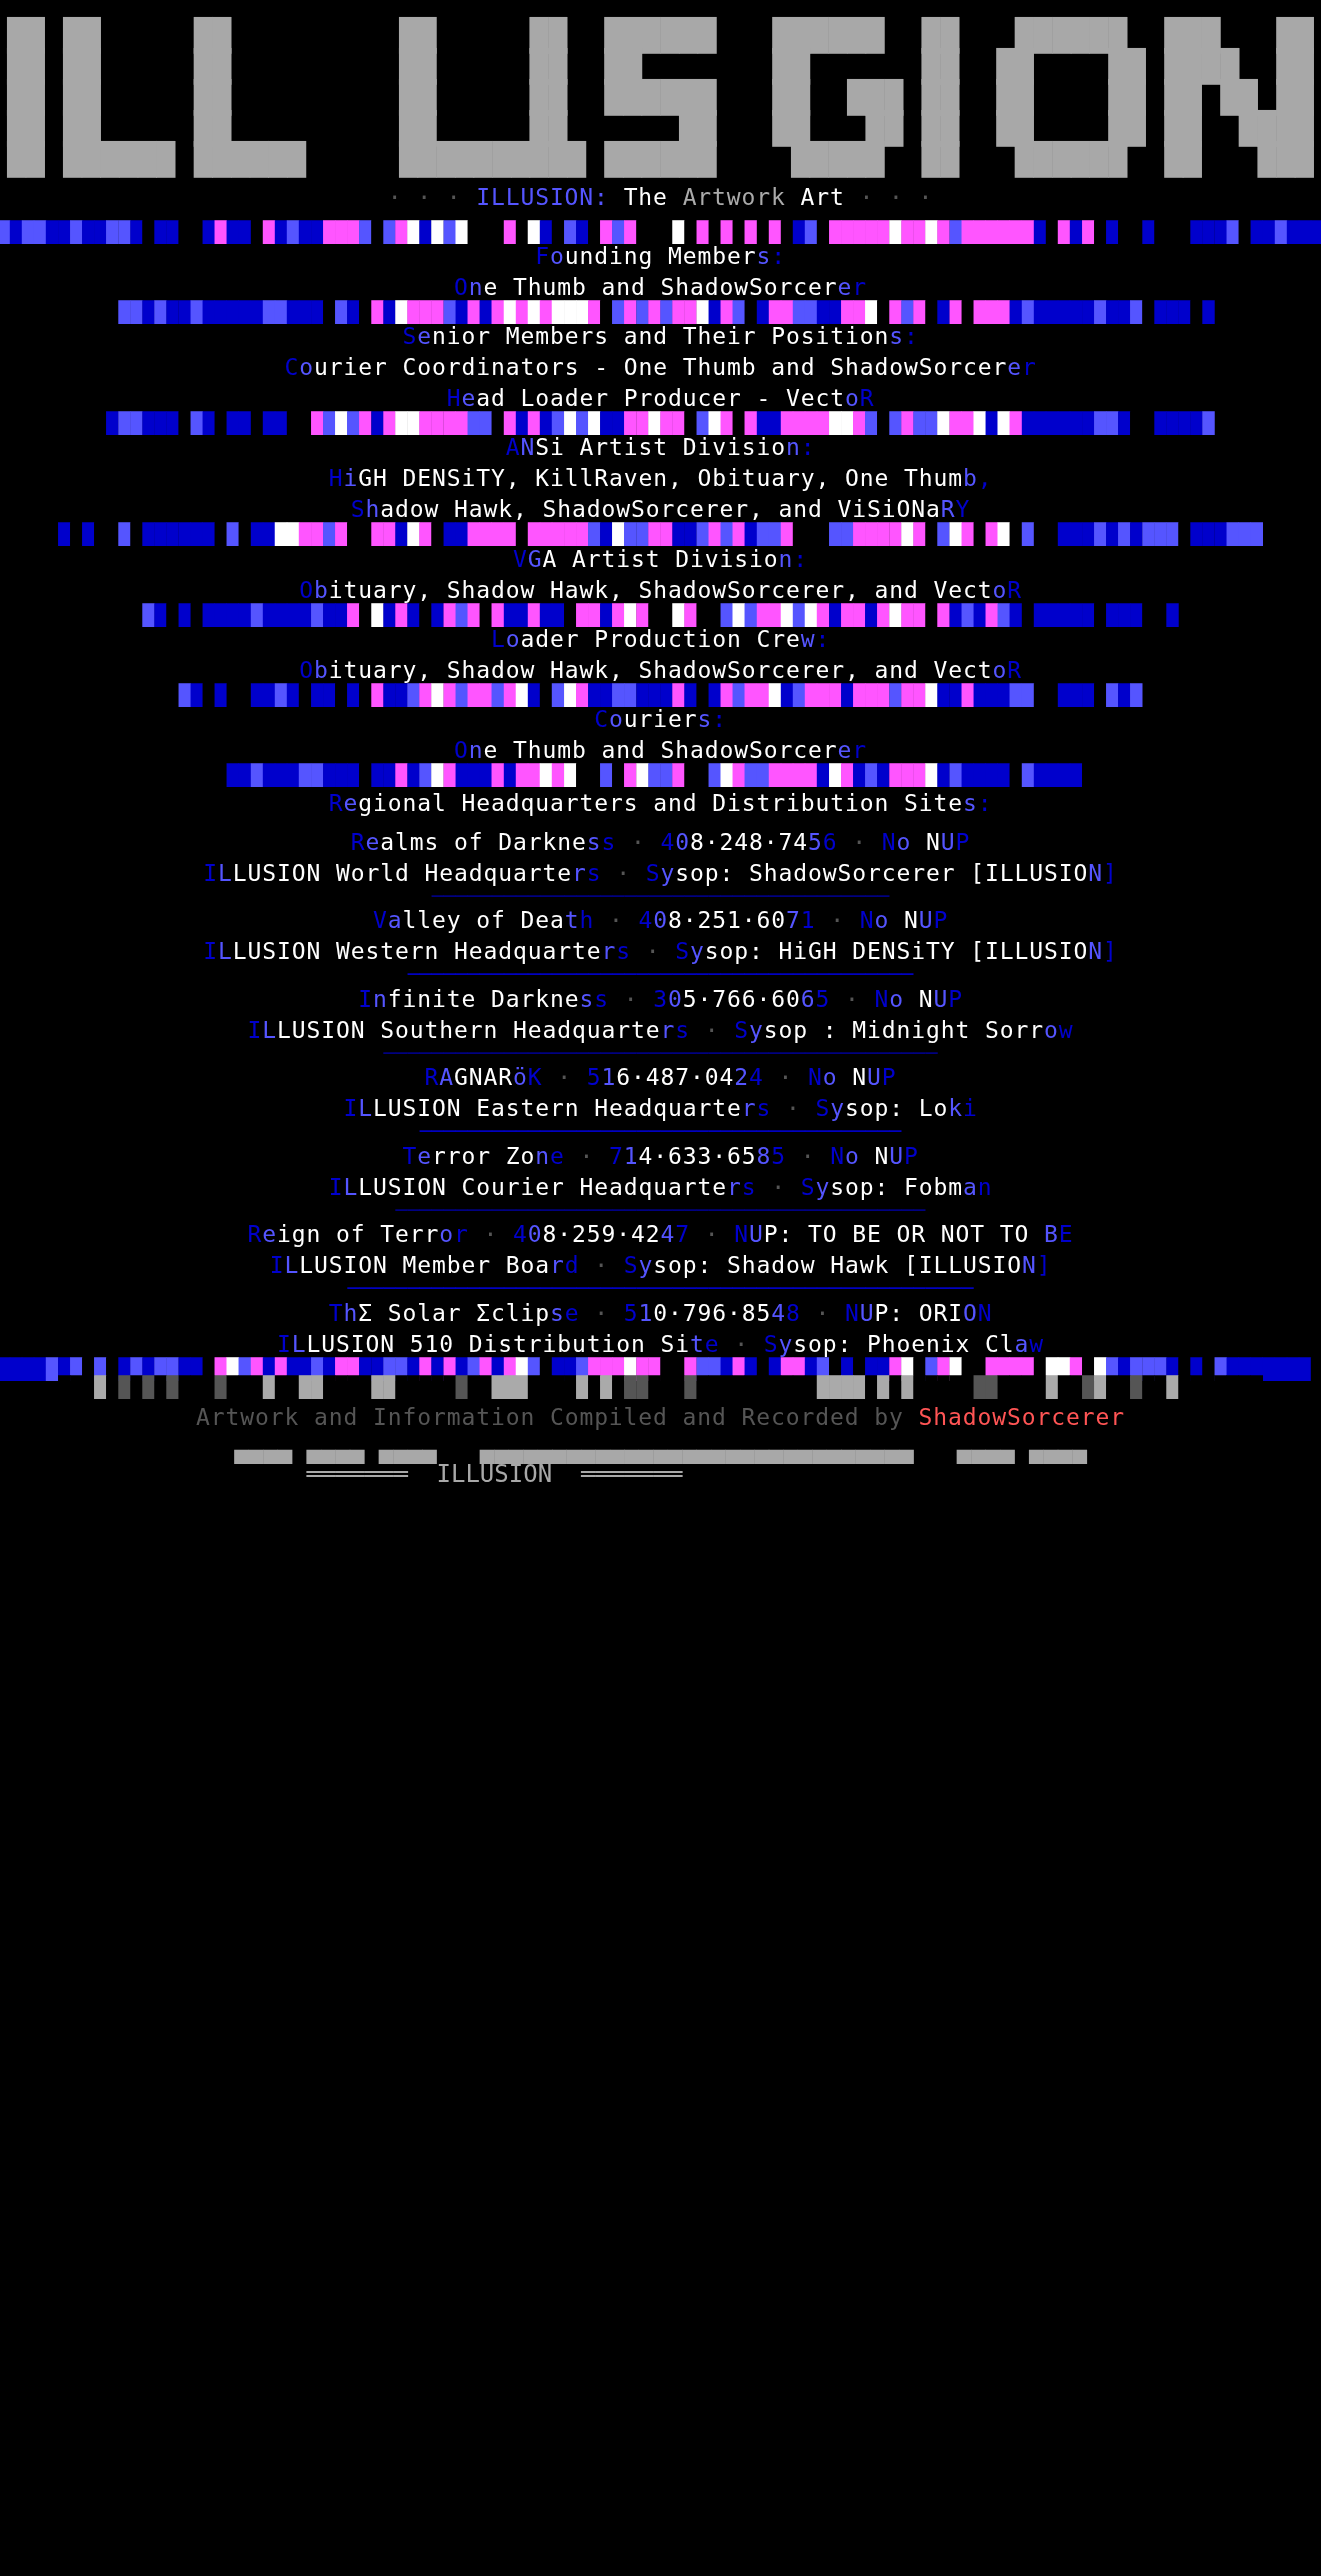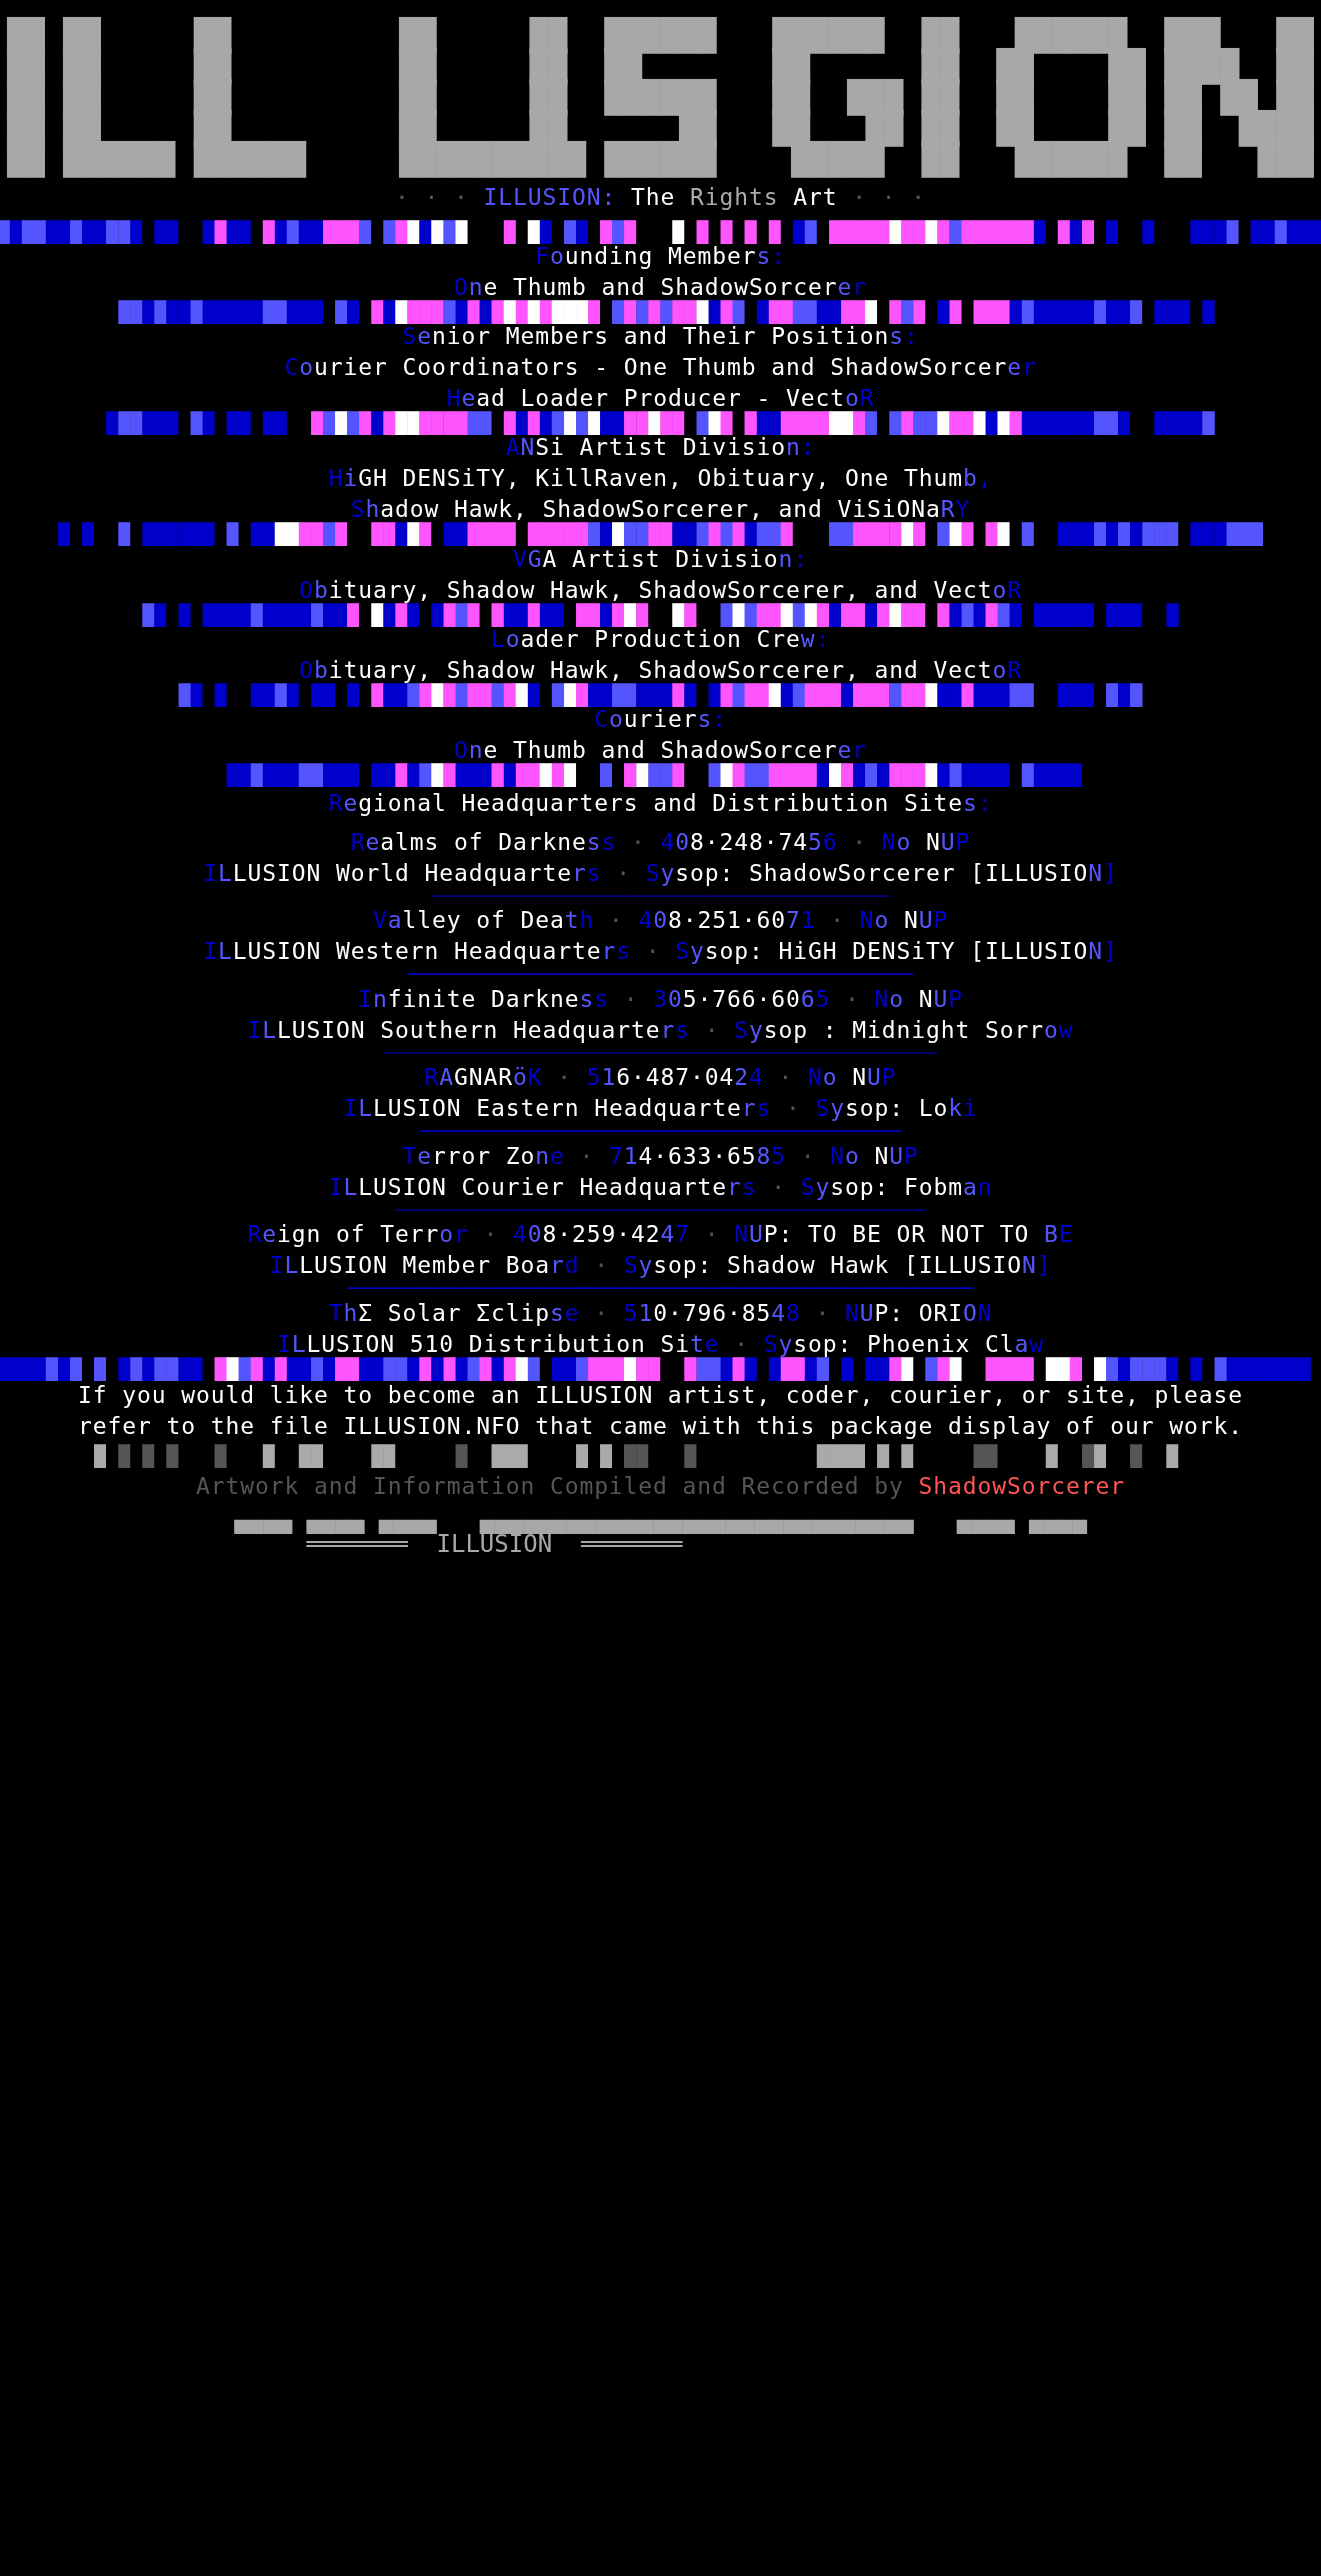--- a/index.html
+++ b/index.html
@@ -126,21 +126,21 @@
 ██ ██     ██         ██     ██  ██       ██      ██  ██    ██ ████  ██
 ██ ██     ██         ██     ██  ██████   ██  ███ ██  ██    ██ ██ ██ ██
 ██ ██     ██         ██     ██      ██   ██   ██ ██  ██    ██ ██  ████
 ██ ██████ ██████     ██████████ ██████    █████  ██   ██████  ██   ███</pre>
   </div>
 
   <div class="tagline">
     <span class="c-dgray">· · ·</span>
     <span class="c-lblue">ILLUSION:</span>
     <span class="w">The</span>
-    <span class="g">Rights</span>
+    <span class="g">Artwork</span>
     <span class="w">Art</span>
     <span class="c-dgray">· · ·</span>
   </div>
 
   <div class="bar-row">
     <pre class="sepbar"><span style="color:#5555ff">█</span><span style="color:#0000cc">█</span><span style="color:#5555ff">█</span><span style="color:#5555ff">█</span><span style="color:#0000cc">█</span><span style="color:#0000cc">█</span><span style="color:#5555ff">█</span><span style="color:#0000cc">█</span><span style="color:#0000cc">█</span><span style="color:#5555ff">█</span><span style="color:#5555ff">█</span><span style="color:#0000cc">█</span><span style="color:#000000">█</span><span style="color:#0000cc">█</span><span style="color:#0000cc">█</span><span style="color:#000000">█</span><span style="color:#000000">█</span><span style="color:#0000cc">█</span><span style="color:#ff55ff">█</span><span style="color:#0000cc">█</span><span style="color:#0000cc">█</span><span style="color:#000000">█</span><span style="color:#ff55ff">█</span><span style="color:#0000cc">█</span><span style="color:#5555ff">█</span><span style="color:#0000cc">█</span><span style="color:#0000cc">█</span><span style="color:#ff55ff">█</span><span style="color:#ff55ff">█</span><span style="color:#ff55ff">█</span><span style="color:#5555ff">█</span><span style="color:#000000">█</span><span style="color:#5555ff">█</span><span style="color:#ff55ff">█</span><span style="color:#ffffff">█</span><span style="color:#0000cc">█</span><span style="color:#ffffff">█</span><span style="color:#5555ff">█</span><span style="color:#ffffff">█</span><span style="color:#000000">█</span><span style="color:#000000">█</span><span style="color:#000000">█</span><span style="color:#ff55ff">█</span><span style="color:#000000">█</span><span style="color:#ffffff">█</span><span style="color:#0000cc">█</span><span style="color:#000000">█</span><span style="color:#5555ff">█</span><span style="color:#0000cc">█</span><span style="color:#000000">█</span><span style="color:#ff55ff">█</span><span style="color:#5555ff">█</span><span style="color:#ff55ff">█</span><span style="color:#000000">█</span><span style="color:#000000">█</span><span style="color:#000000">█</span><span style="color:#ffffff">█</span><span style="color:#000000">█</span><span style="color:#ff55ff">█</span><span style="color:#000000">█</span><span style="color:#ff55ff">█</span><span style="color:#000000">█</span><span style="color:#ff55ff">█</span><span style="color:#000000">█</span><span style="color:#ff55ff">█</span><span style="color:#000000">█</span><span style="color:#0000cc">█</span><span style="color:#5555ff">█</span><span style="color:#000000">█</span><span style="color:#ff55ff">█</span><span style="color:#ff55ff">█</span><span style="color:#ff55ff">█</span><span style="color:#ff55ff">█</span><span style="color:#ff55ff">█</span><span style="color:#ffffff">█</span><span style="color:#ff55ff">█</span><span style="color:#ff55ff">█</span><span style="color:#ffffff">█</span><span style="color:#ff55ff">█</span><span style="color:#5555ff">█</span><span style="color:#ff55ff">█</span><span style="color:#ff55ff">█</span><span style="color:#ff55ff">█</span><span style="color:#ff55ff">█</span><span style="color:#ff55ff">█</span><span style="color:#ff55ff">█</span><span style="color:#0000cc">█</span><span style="color:#000000">█</span><span style="color:#ff55ff">█</span><span style="color:#0000cc">█</span><span style="color:#ff55ff">█</span><span style="color:#000000">█</span><span style="color:#0000cc">█</span><span style="color:#000000">█</span><span style="color:#000000">█</span><span style="color:#0000cc">█</span><span style="color:#000000">█</span><span style="color:#000000">█</span><span style="color:#000000">█</span><span style="color:#0000cc">█</span><span style="color:#0000cc">█</span><span style="color:#0000cc">█</span><span style="color:#5555ff">█</span><span style="color:#000000">█</span><span style="color:#0000cc">█</span><span style="color:#0000cc">█</span><span style="color:#5555ff">█</span><span style="color:#0000cc">█</span><span style="color:#0000cc">█</span><span style="color:#0000cc">█</span></pre>
   </div>
 
   <div id="sections">
       <div class="sec">
@@ -240,24 +240,20 @@
           <div class="l1"><span style="color:#0000cc">T</span><span style="color:#5555ff">h</span><span style="color:#ffffff">Σ</span><span style="color:#ffffff">&nbsp;</span><span style="color:#ffffff">S</span><span style="color:#ffffff">o</span><span style="color:#ffffff">l</span><span style="color:#ffffff">a</span><span style="color:#ffffff">r</span><span style="color:#ffffff">&nbsp;</span><span style="color:#ffffff">Σ</span><span style="color:#ffffff">c</span><span style="color:#ffffff">l</span><span style="color:#ffffff">i</span><span style="color:#ffffff">p</span><span style="color:#5555ff">s</span><span style="color:#0000cc">e</span> <span class="c-dgray">·</span> <span style="color:#0000cc">5</span><span style="color:#5555ff">1</span><span style="color:#ffffff">0</span><span style="color:#ffffff">·</span><span style="color:#ffffff">7</span><span style="color:#ffffff">9</span><span style="color:#ffffff">6</span><span style="color:#ffffff">·</span><span style="color:#ffffff">8</span><span style="color:#ffffff">5</span><span style="color:#5555ff">4</span><span style="color:#0000cc">8</span> <span class="c-dgray">·</span> <span style="color:#0000cc">N</span><span style="color:#5555ff">U</span><span style="color:#ffffff">P</span><span style="color:#ffffff">:</span><span style="color:#ffffff">&nbsp;</span><span style="color:#ffffff">O</span><span style="color:#ffffff">R</span><span style="color:#ffffff">I</span><span style="color:#5555ff">O</span><span style="color:#0000cc">N</span></div>
           <div class="l2"><span style="color:#0000cc">I</span><span style="color:#5555ff">L</span><span style="color:#ffffff">L</span><span style="color:#ffffff">U</span><span style="color:#ffffff">S</span><span style="color:#ffffff">I</span><span style="color:#ffffff">O</span><span style="color:#ffffff">N</span><span style="color:#ffffff">&nbsp;</span><span style="color:#ffffff">5</span><span style="color:#ffffff">1</span><span style="color:#ffffff">0</span><span style="color:#ffffff">&nbsp;</span><span style="color:#ffffff">D</span><span style="color:#ffffff">i</span><span style="color:#ffffff">s</span><span style="color:#ffffff">t</span><span style="color:#ffffff">r</span><span style="color:#ffffff">i</span><span style="color:#ffffff">b</span><span style="color:#ffffff">u</span><span style="color:#ffffff">t</span><span style="color:#ffffff">i</span><span style="color:#ffffff">o</span><span style="color:#ffffff">n</span><span style="color:#ffffff">&nbsp;</span><span style="color:#ffffff">S</span><span style="color:#ffffff">i</span><span style="color:#5555ff">t</span><span style="color:#0000cc">e</span> <span class="c-dgray">·</span> <span style="color:#0000cc">S</span><span style="color:#5555ff">y</span><span style="color:#ffffff">s</span><span style="color:#ffffff">o</span><span style="color:#ffffff">p</span><span style="color:#ffffff">:</span><span style="color:#ffffff">&nbsp;</span><span style="color:#ffffff">P</span><span style="color:#ffffff">h</span><span style="color:#ffffff">o</span><span style="color:#ffffff">e</span><span style="color:#ffffff">n</span><span style="color:#ffffff">i</span><span style="color:#ffffff">x</span><span style="color:#ffffff">&nbsp;</span><span style="color:#ffffff">C</span><span style="color:#ffffff">l</span><span style="color:#5555ff">a</span><span style="color:#0000cc">w</span></div>
         </div>
       </div>
   </div>
 
   <div class="bar-row">
     <pre class="sepbar"><span style="color:#0000cc">█</span><span style="color:#0000cc">█</span><span style="color:#0000cc">█</span><span style="color:#0000cc">█</span><span style="color:#5555ff">█</span><span style="color:#0000cc">█</span><span style="color:#5555ff">█</span><span style="color:#000000">█</span><span style="color:#5555ff">█</span><span style="color:#000000">█</span><span style="color:#0000cc">█</span><span style="color:#5555ff">█</span><span style="color:#0000cc">█</span><span style="color:#5555ff">█</span><span style="color:#5555ff">█</span><span style="color:#0000cc">█</span><span style="color:#0000cc">█</span><span style="color:#000000">█</span><span style="color:#ff55ff">█</span><span style="color:#ffffff">█</span><span style="color:#5555ff">█</span><span style="color:#ff55ff">█</span><span style="color:#0000cc">█</span><span style="color:#ff55ff">█</span><span style="color:#0000cc">█</span><span style="color:#0000cc">█</span><span style="color:#5555ff">█</span><span style="color:#0000cc">█</span><span style="color:#ff55ff">█</span><span style="color:#ff55ff">█</span><span style="color:#0000cc">█</span><span style="color:#0000cc">█</span><span style="color:#5555ff">█</span><span style="color:#5555ff">█</span><span style="color:#0000cc">█</span><span style="color:#ff55ff">█</span><span style="color:#0000cc">█</span><span style="color:#ff55ff">█</span><span style="color:#0000cc">█</span><span style="color:#5555ff">█</span><span style="color:#ff55ff">█</span><span style="color:#0000cc">█</span><span style="color:#ff55ff">█</span><span style="color:#ffffff">█</span><span style="color:#5555ff">█</span><span style="color:#000000">█</span><span style="color:#0000cc">█</span><span style="color:#0000cc">█</span><span style="color:#5555ff">█</span><span style="color:#ff55ff">█</span><span style="color:#ff55ff">█</span><span style="color:#ff55ff">█</span><span style="color:#ffffff">█</span><span style="color:#ff55ff">█</span><span style="color:#ff55ff">█</span><span style="color:#000000">█</span><span style="color:#000000">█</span><span style="color:#ff55ff">█</span><span style="color:#5555ff">█</span><span style="color:#5555ff">█</span><span style="color:#0000cc">█</span><span style="color:#ff55ff">█</span><span style="color:#0000cc">█</span><span style="color:#000000">█</span><span style="color:#0000cc">█</span><span style="color:#ff55ff">█</span><span style="color:#ff55ff">█</span><span style="color:#0000cc">█</span><span style="color:#5555ff">█</span><span style="color:#000000">█</span><span style="color:#0000cc">█</span><span style="color:#000000">█</span><span style="color:#0000cc">█</span><span style="color:#0000cc">█</span><span style="color:#ff55ff">█</span><span style="color:#ffffff">█</span><span style="color:#000000">█</span><span style="color:#5555ff">█</span><span style="color:#ff55ff">█</span><span style="color:#ffffff">█</span><span style="color:#000000">█</span><span style="color:#000000">█</span><span style="color:#ff55ff">█</span><span style="color:#ff55ff">█</span><span style="color:#ff55ff">█</span><span style="color:#ff55ff">█</span><span style="color:#000000">█</span><span style="color:#ffffff">█</span><span style="color:#ffffff">█</span><span style="color:#ff55ff">█</span><span style="color:#000000">█</span><span style="color:#ffffff">█</span><span style="color:#5555ff">█</span><span style="color:#0000cc">█</span><span style="color:#5555ff">█</span><span style="color:#5555ff">█</span><span style="color:#5555ff">█</span><span style="color:#0000cc">█</span><span style="color:#000000">█</span><span style="color:#0000cc">█</span><span style="color:#000000">█</span><span style="color:#5555ff">█</span><span style="color:#0000cc">█</span><span style="color:#0000cc">█</span><span style="color:#0000cc">█</span><span style="color:#0000cc">█</span><span style="color:#0000cc">█</span><span style="color:#0000cc">█</span><span style="color:#0000cc">█</span><span style="color:#000000">█</span></pre>
   </div>
 
-  <div class="footer-note">
-    <div>If you would like to become an ILLUSION artist, coder, courier, or site, please</div>
-    <div>refer to the file ILLUSION.NFO that came with this package display of our work.</div>
-  </div>
 
   <div class="dots-row">
     <pre id="dots-divider"><span style="color:#000000">█</span><span style="color:#000000">█</span><span style="color:#000000">█</span><span style="color:#aaaaaa">█</span><span style="color:#000000">█</span><span style="color:#555555">█</span><span style="color:#000000">█</span><span style="color:#555555">█</span><span style="color:#000000">█</span><span style="color:#555555">█</span><span style="color:#000000">█</span><span style="color:#000000">█</span><span style="color:#000000">█</span><span style="color:#555555">█</span><span style="color:#000000">█</span><span style="color:#000000">█</span><span style="color:#000000">█</span><span style="color:#aaaaaa">█</span><span style="color:#000000">█</span><span style="color:#000000">█</span><span style="color:#aaaaaa">█</span><span style="color:#aaaaaa">█</span><span style="color:#000000">█</span><span style="color:#000000">█</span><span style="color:#000000">█</span><span style="color:#000000">█</span><span style="color:#aaaaaa">█</span><span style="color:#aaaaaa">█</span><span style="color:#000000">█</span><span style="color:#000000">█</span><span style="color:#000000">█</span><span style="color:#000000">█</span><span style="color:#000000">█</span><span style="color:#555555">█</span><span style="color:#000000">█</span><span style="color:#000000">█</span><span style="color:#aaaaaa">█</span><span style="color:#aaaaaa">█</span><span style="color:#aaaaaa">█</span><span style="color:#000000">█</span><span style="color:#000000">█</span><span style="color:#000000">█</span><span style="color:#000000">█</span><span style="color:#aaaaaa">█</span><span style="color:#000000">█</span><span style="color:#aaaaaa">█</span><span style="color:#000000">█</span><span style="color:#555555">█</span><span style="color:#555555">█</span><span style="color:#000000">█</span><span style="color:#000000">█</span><span style="color:#000000">█</span><span style="color:#555555">█</span><span style="color:#000000">█</span><span style="color:#000000">█</span><span style="color:#000000">█</span><span style="color:#000000">█</span><span style="color:#000000">█</span><span style="color:#000000">█</span><span style="color:#000000">█</span><span style="color:#000000">█</span><span style="color:#000000">█</span><span style="color:#000000">█</span><span style="color:#aaaaaa">█</span><span style="color:#aaaaaa">█</span><span style="color:#aaaaaa">█</span><span style="color:#aaaaaa">█</span><span style="color:#000000">█</span><span style="color:#aaaaaa">█</span><span style="color:#000000">█</span><span style="color:#aaaaaa">█</span><span style="color:#000000">█</span><span style="color:#000000">█</span><span style="color:#000000">█</span><span style="color:#000000">█</span><span style="color:#000000">█</span><span style="color:#555555">█</span><span style="color:#555555">█</span><span style="color:#000000">█</span><span style="color:#000000">█</span><span style="color:#000000">█</span><span style="color:#000000">█</span><span style="color:#aaaaaa">█</span><span style="color:#000000">█</span><span style="color:#000000">█</span><span style="color:#555555">█</span><span style="color:#aaaaaa">█</span><span style="color:#000000">█</span><span style="color:#000000">█</span><span style="color:#555555">█</span><span style="color:#000000">█</span><span style="color:#000000">█</span><span style="color:#aaaaaa">█</span><span style="color:#000000">█</span><span style="color:#000000">█</span><span style="color:#000000">█</span><span style="color:#000000">█</span><span style="color:#000000">█</span><span style="color:#000000">█</span><span style="color:#000000">█</span></pre>
   </div>
 
   <div class="credits">
     <div>
       <span>Artwork and Information Compiled and Recorded by </span><span class="hl2">ShadowSorcerer</span>
     </div>
   </div>

